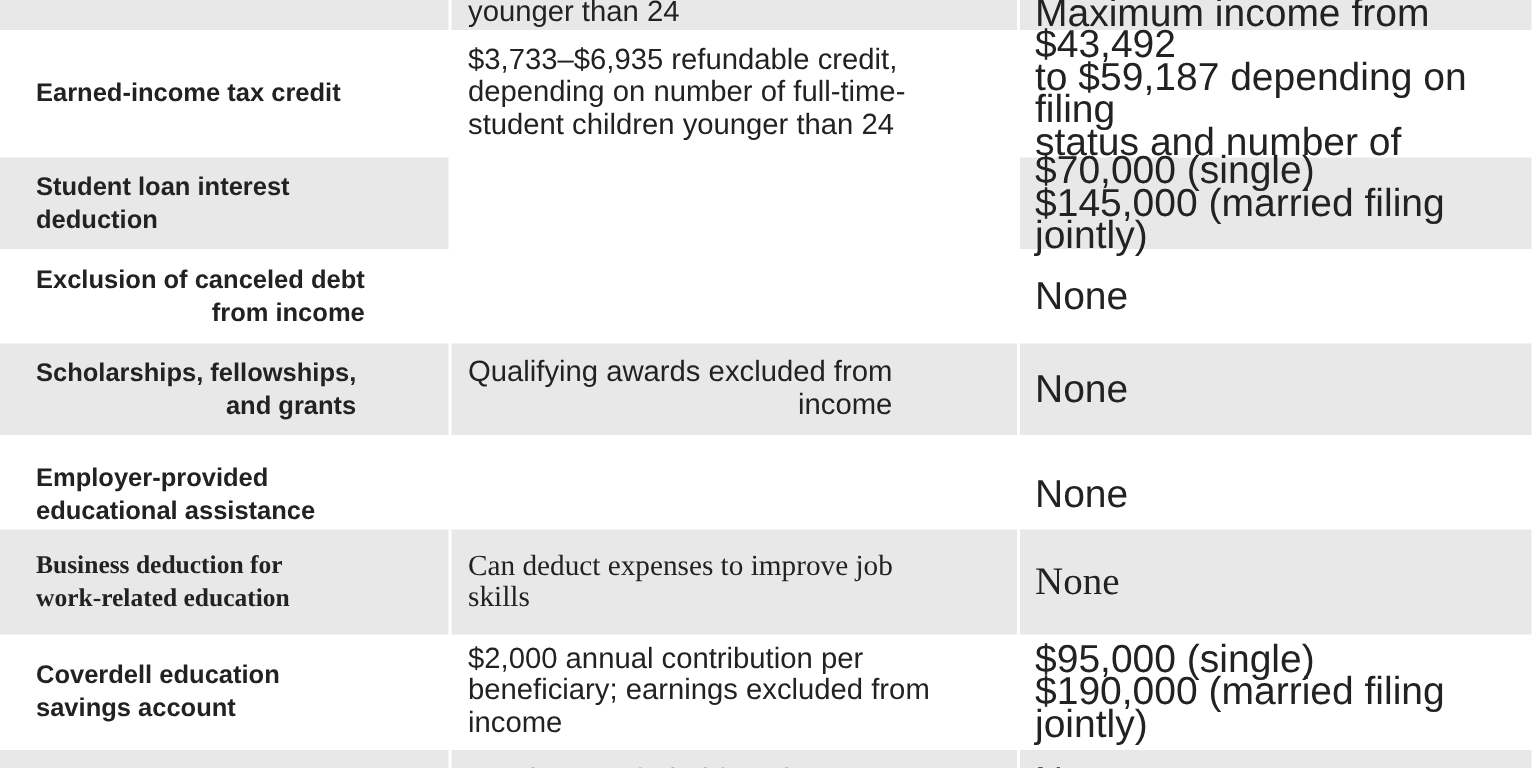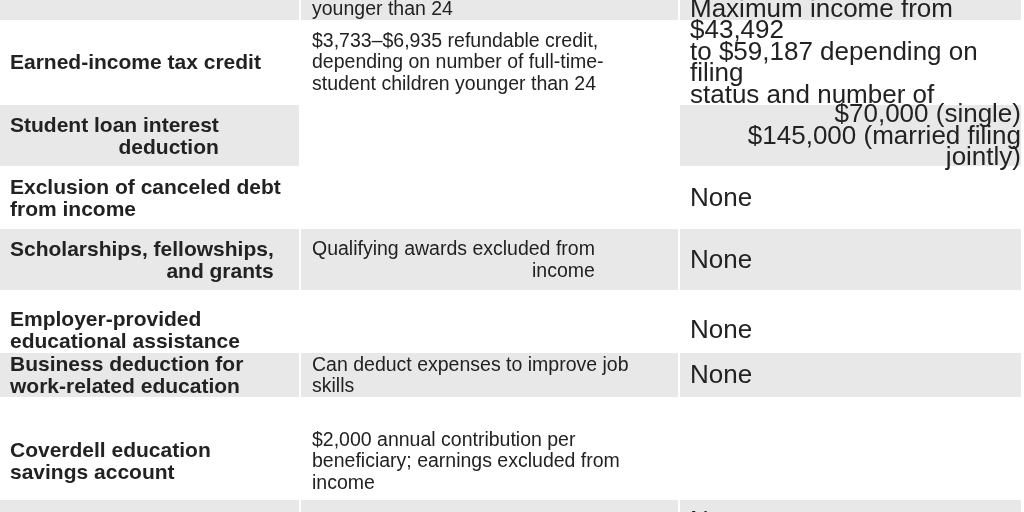--- a/index.html
+++ b/index.html
@@ -1,21 +1,21 @@
 <!DOCTYPE html>
 <html><head>
 <meta charset="utf-8">
 <style>
   html, body { margin: 0; padding: 0; background: #ffffff; }
   body { width: 1024px; height: 512px; overflow: hidden; position: relative; font-family: "Liberation Sans", sans-serif; color: #222222; }
   .table { position: absolute; left: 0; top: 0; width: 1021px; }
   .row { position: absolute; left: 0; width: 1021px; }
   .cell { position: absolute; top: 0; bottom: 0; display: flex; align-items: center; box-sizing: border-box; }
   .row.shaded .cell { background: #e8e8e8; }
-  .c1 { left: 0; width: 299px; padding-left: 10px; font-weight: bold; font-size: 21px; line-height: 22px; }
+  .c1 { left: 0; width: 299px; padding-left: 24px; font-weight: bold; font-size: 17px; line-height: 22px; }
   .c2 { left: 301px; width: 377px; padding-left: 11px; font-size: 19.5px; line-height: 21.5px; }
   .c3 { left: 680px; width: 341px; padding-left: 10px; font-size: 26px; line-height: 21.5px; }
   .txt { white-space: pre-line; }
 </style>
 </head>
 <body>
 
 <div class="table">
   <div class="row shaded" style="top:-22px;height:42px;">
     <div class="cell c1">
@@ -38,32 +38,32 @@
 depending on number of full-time-
 student children younger than 24</span>
       </div>
     <div class="cell c3">
         <span class="txt">Maximum income from $43,492
 to $59,187 depending on filing
 status and number of children</span>
       </div>
   </div>
 
-  <div class="row shaded" style="top:105px;height:61px;text-align:right;">
+  <div class="row shaded" style="top:105px;height:61px;">
     <div class="cell c1">
         <span class="txt">Student loan interest
 deduction</span>
       </div>
     <div class="cell c3">
         <span class="txt">$70,000 (single)
 $145,000 (married filing jointly)</span>
       </div>
   </div>
 
-  <div class="row" style="top:167px;height:62px;">
+  <div class="row" style="top:167px;height:62px;text-align:right;">
     <div class="cell c1">
         <span class="txt">Exclusion of canceled debt
 from income</span>
       </div>
     <div class="cell c3">
         <span class="txt">None</span>
       </div>
   </div>
 
   <div class="row shaded" style="top:229px;height:61px;text-align:right;">
@@ -83,21 +83,21 @@
   <div class="row" style="top:291px;height:78px;">
     <div class="cell c1">
         <span class="txt">Employer-provided
 educational assistance</span>
       </div>
     <div class="cell c3">
         <span class="txt">None</span>
       </div>
   </div>
 
-  <div class="row shaded" style="top:353px;height:44px;">
+  <div class="row shaded" style="top:353px;height:70px;font-family:Liberation Serif, serif;">
     <div class="cell c1">
         <span class="txt">Business deduction for
 work-related education</span>
       </div>
     <div class="cell c2">
         <span class="txt">Can deduct expenses to improve job
 skills</span>
       </div>
     <div class="cell c3">
         <span class="txt">None</span>
@@ -107,20 +107,24 @@
   <div class="row" style="top:415px;height:92px;">
     <div class="cell c1" style="font-family:'Liberation Sans Narrow','Liberation Sans',sans-serif;">
         <span class="txt">Coverdell education
 savings account</span>
       </div>
     <div class="cell c2">
         <span class="txt">$2,000 annual contribution per
 beneficiary; earnings excluded from
 income</span>
       </div>
+    <div class="cell c3">
+        <span class="txt">$95,000 (single)
+$190,000 (married filing jointly)</span>
+      </div>
   </div>
 
   <div class="row shaded" style="top:500px;height:40px;">
     <div class="cell c1" style="align-items:flex-start;padding-top:10px;">
         <span class="txt">529 plan</span>
       </div>
     <div class="cell c2" style="align-items:flex-start;padding-top:10px;">
         <span class="txt">Earnings excluded from income</span>
       </div>
     <div class="cell c3" style="align-items:flex-start;padding-top:10px;">

